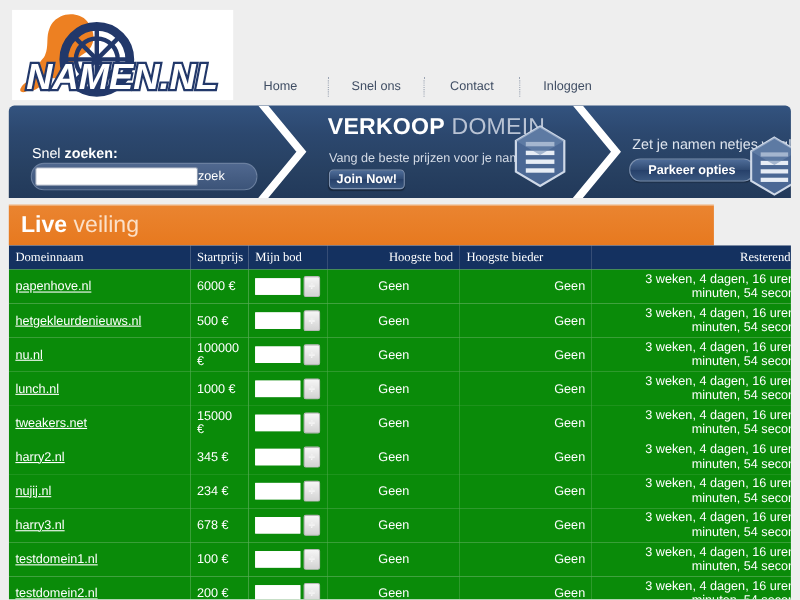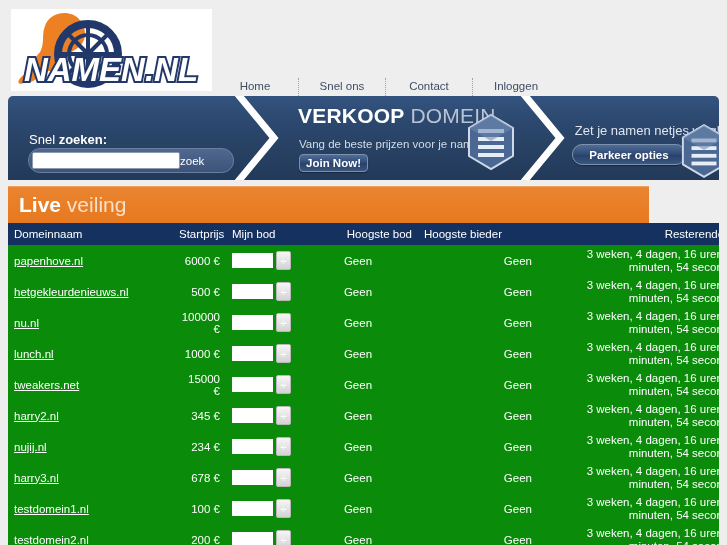--- a/index.html
+++ b/index.html
@@ -26,21 +26,21 @@
     background: #ffffff;
     overflow: hidden;
   }
   .logo-svg { position: absolute; left: 0; top: 0; }
 
   .topnav {
     position: absolute;
     left: 212px; top: 62px;
     height: 34px;
     display: flex;
-    align-items: flex-end;
+    align-items: center;
   }
   .topnav a {
     display: inline-block;
     color: #3f4d63;
     font-size: 11.5px;
     text-decoration: none;
     padding: 0 0;
     width: 86px;
     text-align: center;
     line-height: 20px;
@@ -179,20 +179,21 @@
   table.auc thead th {
     background: #143160;
     color: #ffffff;
     font-size: 11.5px;
     font-weight: normal;
     height: 22px;
     padding: 0 6px;
     text-align: left;
     vertical-align: middle;
     white-space: nowrap;
+    font-family: Liberation Serif, serif;
   }
   table.auc tbody td {
     background: #0a8b09;
     color: #ffffff;
     font-size: 11.5px;
     padding: 3px 6px;
     vertical-align: middle;
     height: 25.5px;
   }
 
@@ -200,21 +201,21 @@
   col.c-start { width: 53px; }
   col.c-bid   { width: 72px; }
   col.c-hbod  { width: 120px; }
   col.c-hbie  { width: 120px; }
   col.c-tijd  { width: 210px; }
 
   td.dom a {
     color: #ffffff;
     font-size: 11.5px;
   }
-  td.start { text-align: right; font-size: 11.5px; padding-right: 6px; }
+  td.start { font-size: 11.5px; padding-right: 6px; }
   td.bid { padding: 2px 0 2px 2px; }
   .bidcell { display: flex; align-items: center; gap: 3px; }
   .bidcell input {
     width: 41px; height: 15px;
     border: 1px solid #ffffff;
     background: #ffffff;
     font-size: 10px;
     padding: 0 2px;
     outline: none;
     font-family: "Liberation Sans", sans-serif;

